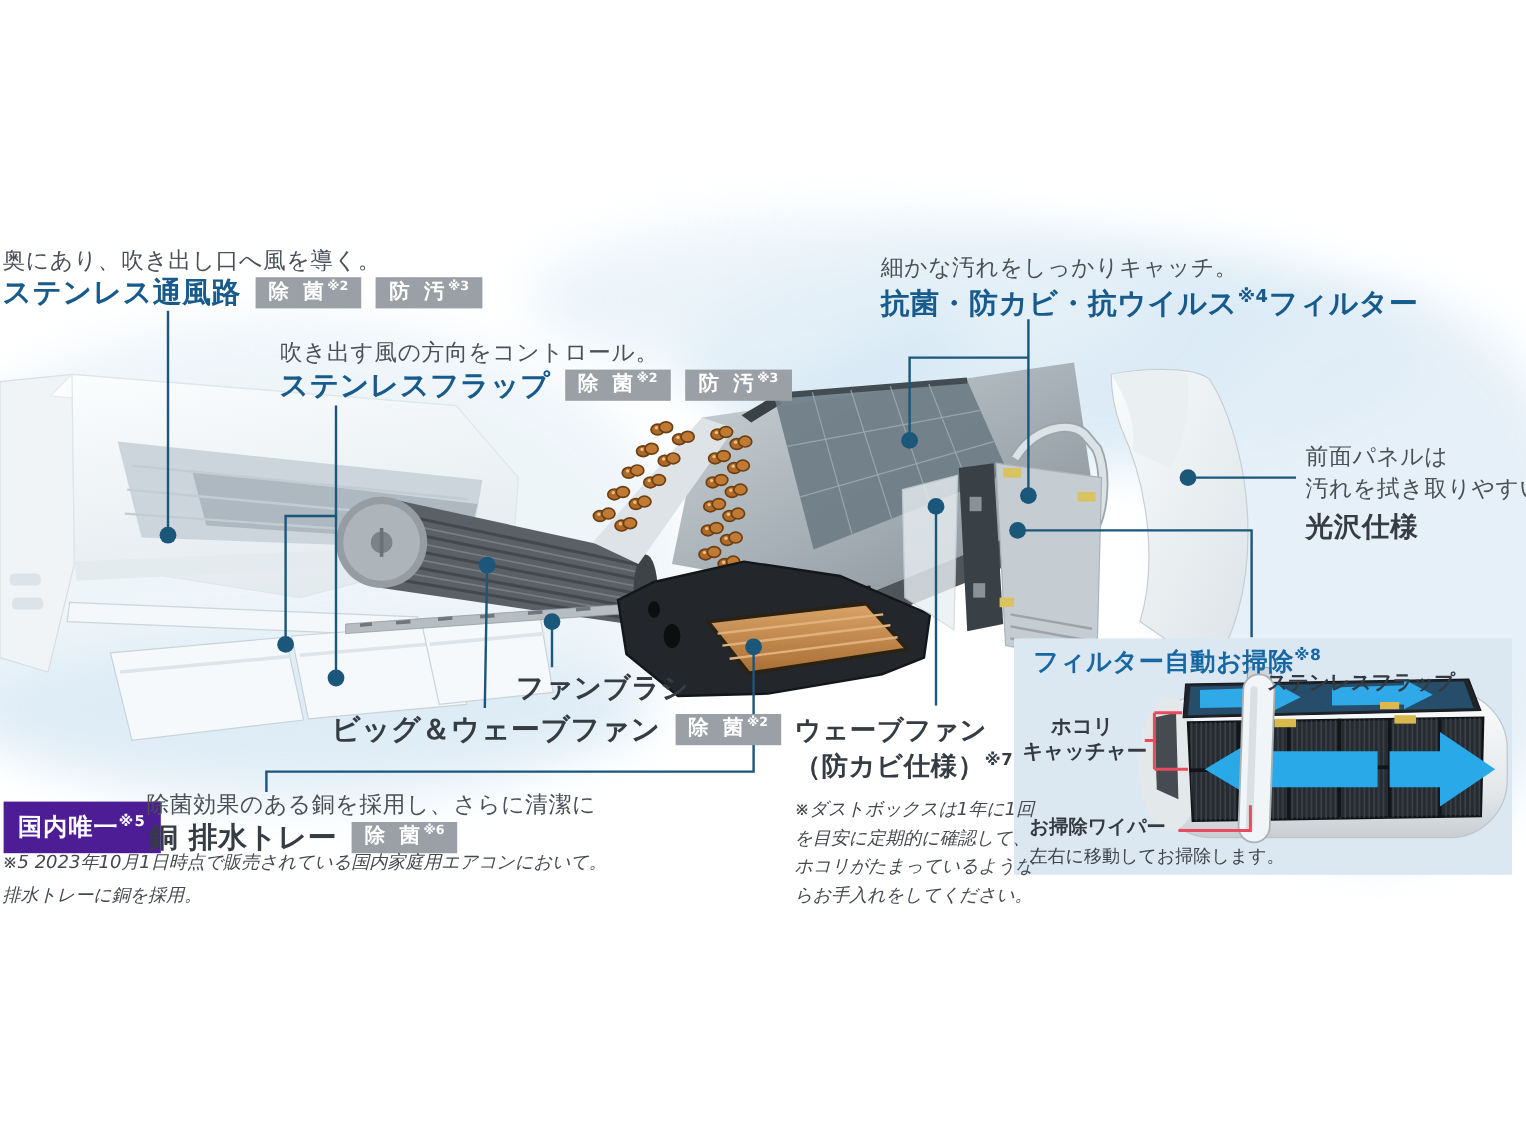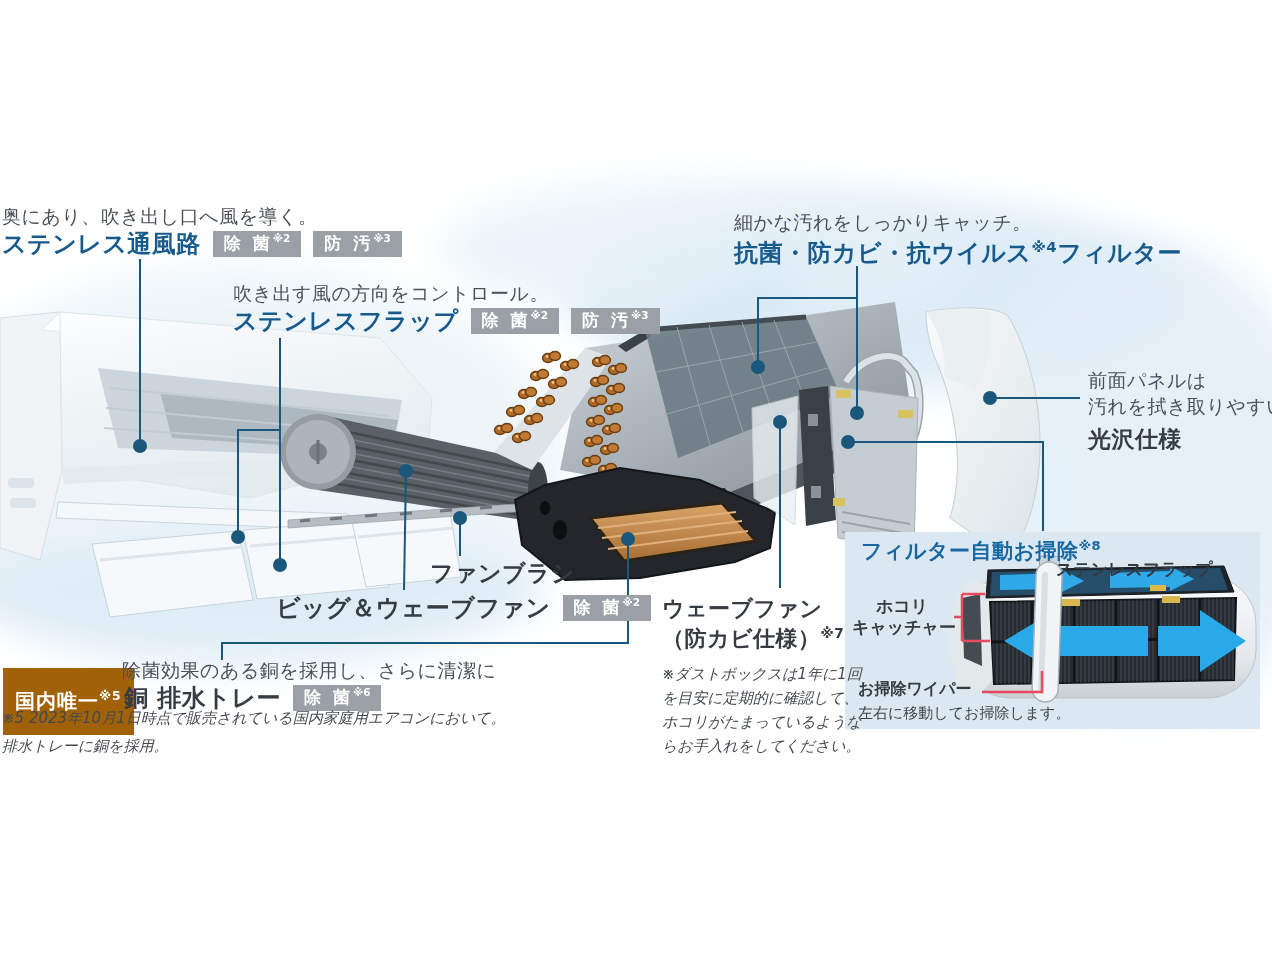--- a/index.html
+++ b/index.html
@@ -9,22 +9,22 @@
   .txt{position:absolute;z-index:3;white-space:nowrap;}
   .desc{font-size:19px;color:#4a5057;letter-spacing:.5px;}
   .blue-title{font-size:24px;font-weight:bold;color:#175a8c;letter-spacing:.5px;}
   .dark-title{font-size:23px;font-weight:bold;color:#363c43;letter-spacing:.5px;}
   .row{display:flex;align-items:center;gap:12px;}
   .badge{background:#9aa0a5;color:#ffffff;font-size:17px;font-weight:bold;
          padding:2px 11px;letter-spacing:3px;line-height:1.25;}
   .badge sup{letter-spacing:0;}
   sup{font-size:.62em;vertical-align:super;line-height:0;}
   .note{font-size:15px;color:#45494f;line-height:1.6;font-style:italic;}
-  .red-badge{background:#a16207;color:#fff;font-size:20px;font-weight:bold;
-             padding:20px 12px;letter-spacing:1px;}
+  .red-badge{background:#4c1d95;color:#fff;font-size:20px;font-weight:bold;
+             padding:8px 12px;letter-spacing:1px;}
   .box-heading{font-size:21px;font-weight:bold;color:#1767a3;letter-spacing:.5px;}
   .small-bold{font-size:17px;font-weight:bold;color:#343a41;line-height:1.25;}
   .wiper-title{font-size:16px;font-weight:bold;color:#343a41;}
   .wiper-desc{font-size:15px;color:#3e444a;}
 </style>
 </head>
 <body>
 
 <div id="stage">
 

